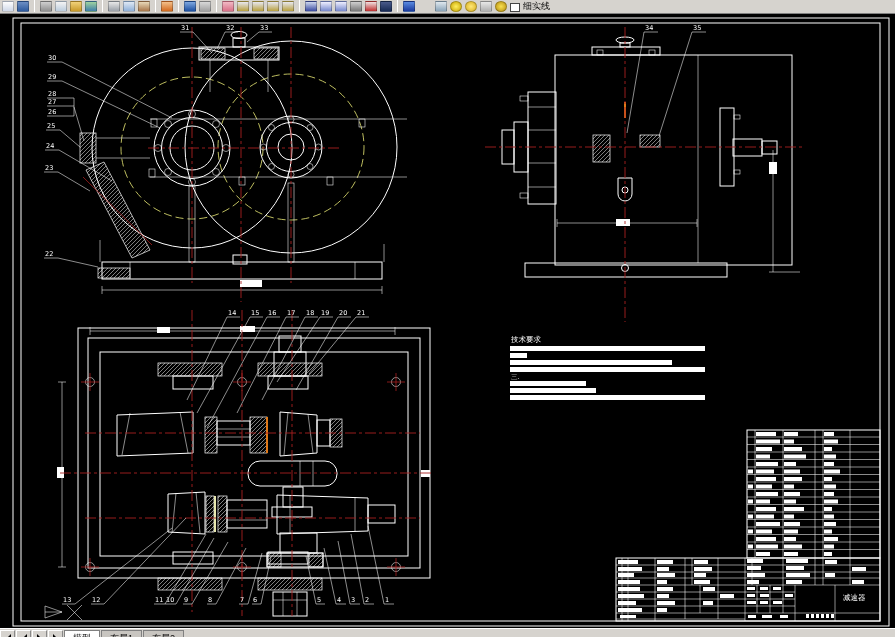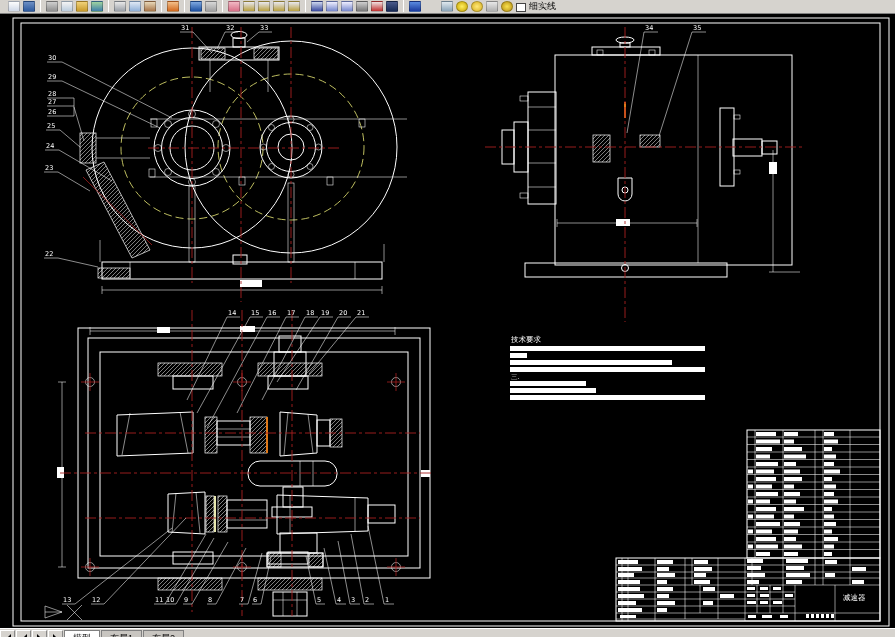--- a/index.html
+++ b/index.html
@@ -7,21 +7,21 @@
     --accent-orange:#e07818; --accent-yellow:#e8e8b0; --toolbar-bg:#d6d3ce;
   }
   *{margin:0;padding:0;box-sizing:border-box}
   html,body{width:895px;height:637px;overflow:hidden;background:#000;
     font-family:"Liberation Sans",sans-serif}
   .app{position:relative;width:895px;height:637px;background:var(--background)}
 
   
   .toolbar{position:absolute;left:0;top:0;width:895px;height:14px;
     background:var(--toolbar-bg);border-bottom:1px solid #808080;
-    display:flex;align-items:flex-end;gap:3px;padding:0 2px 1px 8px;overflow:hidden}
+    display:flex;align-items:flex-end;gap:3px;padding:0 2px 1px 2px;overflow:hidden}
   .ic{width:12px;height:11px;border-radius:1px;flex:0 0 auto;border:1px solid rgba(0,0,0,.25)}
   .sep{width:1px;height:12px;background:#9a9a9a;border-right:1px solid #fff;flex:0 0 auto;margin:0 2px}
   .gap{width:14px;flex:0 0 auto}
   .layerlabel{font-size:9px;color:#000;line-height:11px;white-space:nowrap}
   .sw{width:10px;height:9px;background:#fff;border:1px solid #444;flex:0 0 auto}
 
   
   .canvas{position:absolute;left:0;top:14px;width:895px;height:614px;background:var(--background)}
   svg{display:block}
   .ln{stroke:var(--line);fill:none;stroke-width:1}

